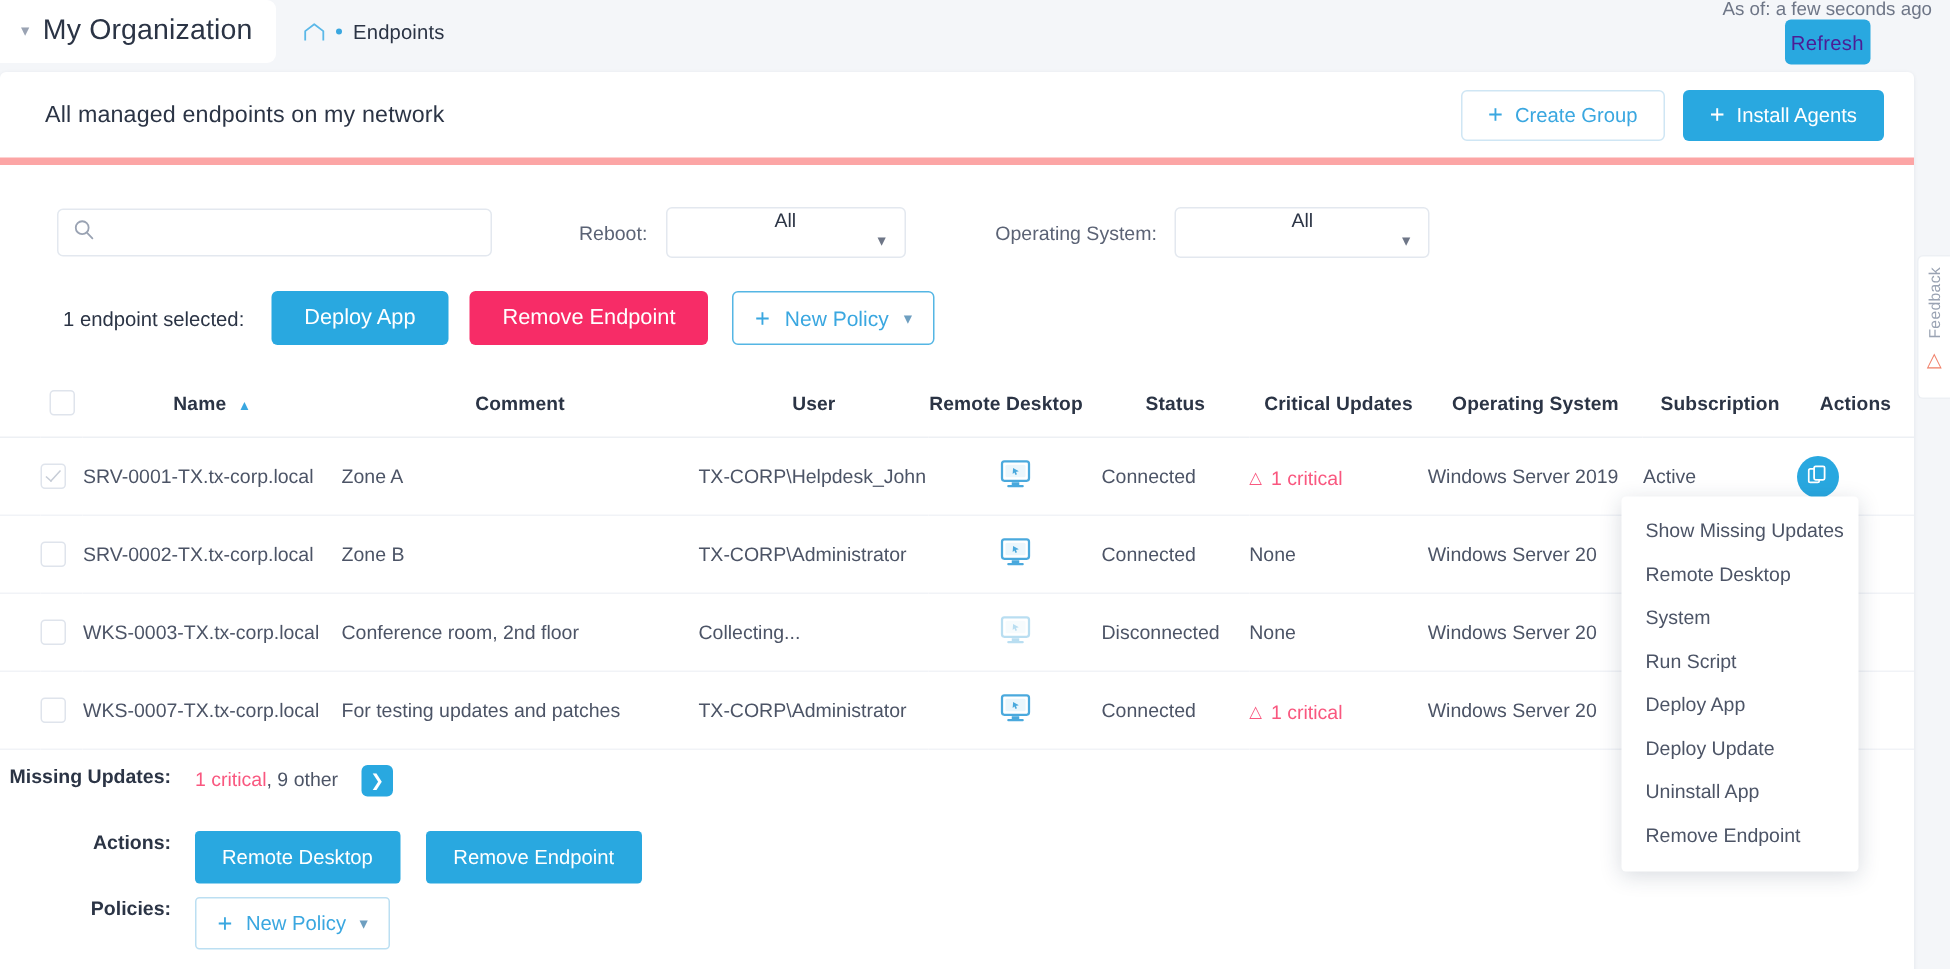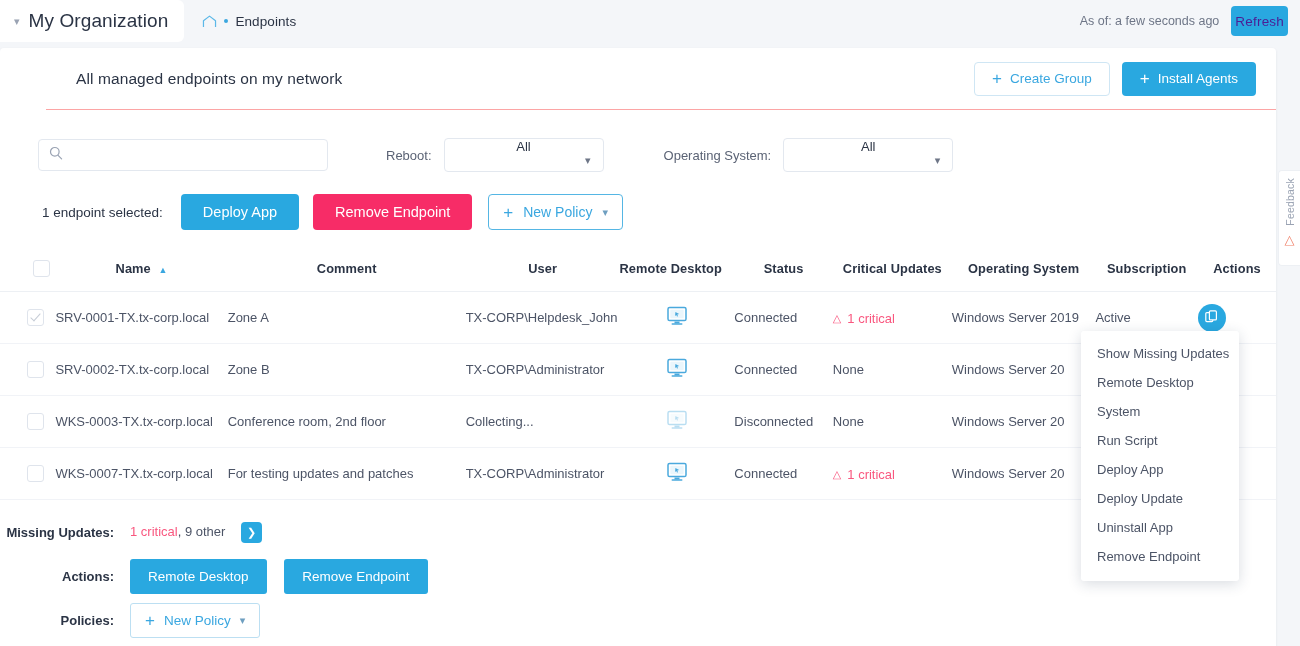--- a/index.html
+++ b/index.html
@@ -26,38 +26,38 @@
   .org-pill .org-label { font-size: 19px; color: #2b3445; letter-spacing: .1px; }
 
   .breadcrumb {
     display: flex; align-items: center; gap: 7px; margin-left: 18px; cursor: pointer;
   }
   .home-icon { width: 15px; height: 13px; display: block; }
   .crumb-dot { width: 4px; height: 4px; border-radius: 50%; background: #3aa7e0; }
   .crumb-text { font-size: 13.5px; color: #2b3445; letter-spacing: .1px; }
 
   .topbar-right {
-    margin-left: auto; display: flex; align-items: center; gap: 12px; padding-right: 12px;
+    margin-left: auto; display: flex; align-items: center; padding-right: 12px; flex-direction: column;
   }
   .asof { font-size: 12.5px; color: #6e7687; }
   .btn-refresh {
     background: #29a8e0; color: #4c1d95; border: none; border-radius: 4px;
     height: 30px; padding: 0 4px; font-size: 13.5px;
     font-family: inherit; cursor: pointer; letter-spacing: .2px;
   }
 
   
   .card {
     position: absolute; top: 48px; left: 0; width: 1276px; min-height: 598px;
     background: #ffffff; border-radius: 4px;
     box-shadow: 0 1px 3px rgba(25,40,70,.08);
   }
   .card-head {
     height: 62px; display: flex; align-items: center;
-    padding: 0 20px 0 30px; border-bottom: 1px solid #fca5a5; margin-left: 46px;
+    padding: 0 20px 0 30px; border-bottom: 5px solid #fca5a5;
   }
   .card-title { font-size: 15.5px; color: #2b3445; letter-spacing: .1px; }
   .card-head-actions { margin-left: auto; display: flex; align-items: center; gap: 12px; }
   .btn-outline-blue {
     height: 34px; padding: 0 17px; background: #fff; color: #3aa7e0;
     border: 1px solid #cfe6f4; border-radius: 4px; font-size: 13.5px;
     display: inline-flex; align-items: center; gap: 8px; cursor: pointer;
     font-family: inherit;
   }
   .btn-solid-blue {
@@ -155,21 +155,21 @@
   .act-btn {
     width: 28px; height: 28px; border-radius: 50%; background: #29a8e0;
     display: inline-flex; align-items: center; justify-content: center;
     cursor: pointer; border: none;
   }
 
   tr.row-selected td { background: #ffffff; }
 
   
   .detail { padding: 10px 0 20px 0; background: #fff; }
-  .detail-row { display: flex; align-items: center; min-height: 44px; }
+  .detail-row { display: flex; min-height: 44px; }
   .detail-label {
     width: 130px; text-align: right; padding-right: 16px;
     font-size: 13px; font-weight: bold; color: #2b3445;
   }
   .mu-text { font-size: 13px; color: #4c5466; }
   .mu-crit { color: #f9577f; }
   .mu-chip {
     width: 21px; height: 21px; background: #29a8e0; border-radius: 4px; color: #fff;
     display: inline-flex; align-items: center; justify-content: center;
     font-size: 11px; margin-left: 12px; cursor: pointer;

